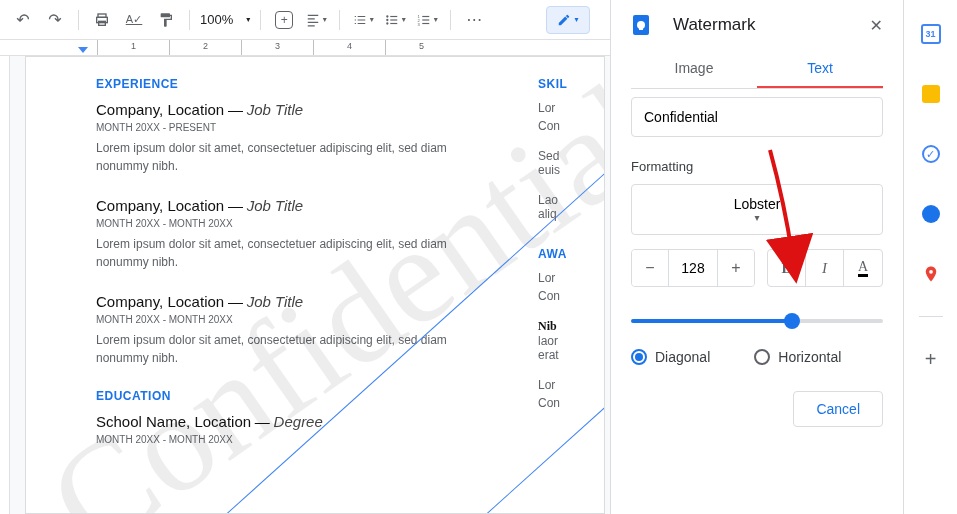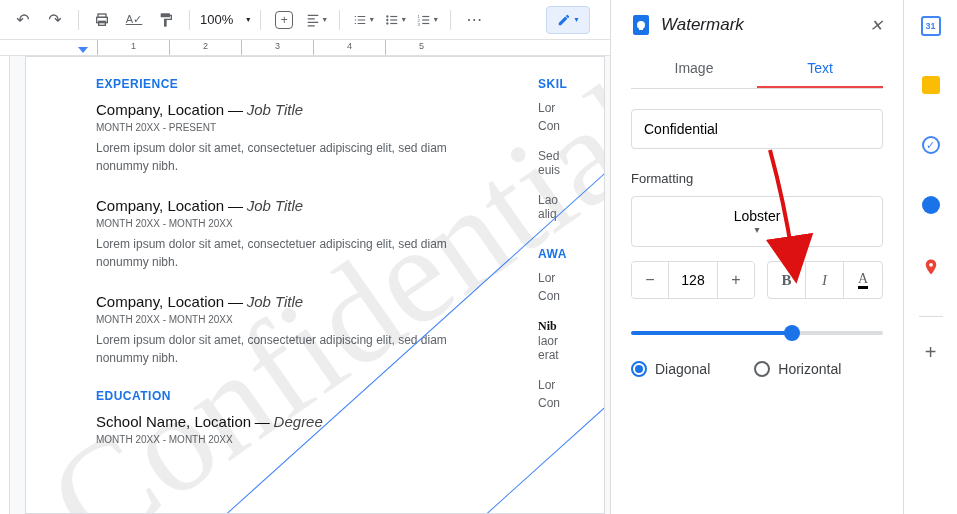--- a/index.html
+++ b/index.html
@@ -23,24 +23,24 @@
     .row-title { font-family: Georgia, serif; font-size: 15px; color: #111; margin-bottom: 3px; }
     .row-title b { font-weight: 400; }
     .row-title .loc { font-weight: 400; }
     .row-title .job { font-style: italic; color: #444; }
     .date { font-size: 10px; color: #5f6368; margin-bottom: 6px; }
     .body { font-size: 12px; color: #5f6368; line-height: 1.5; margin-bottom: 22px; max-width: 400px; }
     .rightcol { position: absolute; left: 512px; top: 20px; width: 90px; font-size: 12px; color: #5f6368; }
     .watermark-text { position: absolute; left: 40px; top: 380px; font-family: 'Brush Script MT', cursive; font-size: 140px; color: rgba(0,0,0,0.07); transform: rotate(-35deg); transform-origin: left center; white-space: nowrap; pointer-events: none; }
     .diag-line { position: absolute; border-top: 1px solid #4285f4; width: 700px; transform: rotate(-42deg); transform-origin: left center; }
     .panel { width: 293px; border-left: 1px solid #dadce0; background: #fff; padding: 14px 20px; position: relative; }
-    .panel-header { display: flex; align-items: center; gap: 10px; margin-bottom: 14px; font-style: italic; }
+    .panel-header { display: flex; align-items: center; gap: 22px; margin-bottom: 14px; }
     .panel-title { font-size: 17px; color: #202124; flex: 1; }
     .panel-close { color: #5f6368; cursor: pointer; font-size: 16px; }
-    .tabs { display: flex; border-bottom: 1px solid #dadce0; margin-bottom: 20px; }
+    .tabs { display: flex; border-bottom: 1px solid #dadce0; margin-bottom: 8px; }
     .tab { flex: 1; text-align: center; padding: 10px 0; font-size: 14px; color: #5f6368; cursor: pointer; }
     .tab.active { color: #1a73e8; border-bottom: 2px solid #ef4444; }
     .input { width: 100%; border: 1px solid #dadce0; border-radius: 4px; padding: 11px 12px; font-size: 14px; margin-bottom: 22px; }
     .label { font-size: 13px; color: #3c4043; margin-bottom: 10px; }
     .select { width: 100%; border: 1px solid #dadce0; border-radius: 4px; padding: 11px 12px; font-size: 14px; display: flex; justify-content: space-between; align-items: center; margin-bottom: 14px; cursor: pointer; flex-direction: column; }
     .size-row { display: flex; gap: 12px; margin-bottom: 22px; }
     .stepper { display: flex; border: 1px solid #dadce0; border-radius: 4px; overflow: hidden; }
     .stepper button { width: 36px; height: 36px; border: none; background: #fff; font-size: 16px; color: #5f6368; cursor: pointer; }
     .stepper input { width: 50px; border: none; border-left: 1px solid #dadce0; border-right: 1px solid #dadce0; text-align: center; font-size: 14px; }
     .fmtbtns { display: flex; border: 1px solid #dadce0; border-radius: 4px; overflow: hidden; }
@@ -54,21 +54,21 @@
     .radios { display: flex; gap: 44px; margin-bottom: 26px; }
     .radio { display: flex; align-items: center; gap: 8px; font-size: 14px; color: #3c4043; cursor: pointer; }
     .rdot { width: 16px; height: 16px; border: 2px solid #5f6368; border-radius: 50%; display: flex; align-items: center; justify-content: center; }
     .rdot.on { border-color: #1a73e8; }
     .rdot.on::after { content: ""; width: 8px; height: 8px; border-radius: 50%; background: #1a73e8; }
     .panel-footer { display: flex; justify-content: flex-end; gap: 12px; }
     .btn { padding: 9px 22px; border-radius: 4px; font-size: 14px; font-weight: 500; cursor: pointer; border: none; }
     .btn.cancel { background: #fff; border: 1px solid #dadce0; color: #1a73e8; }
     .btn.done { background: #1a73e8; color: #fff; }
     .sidebar { width: 54px; border-left: 1px solid #dadce0; display: flex; flex-direction: column; align-items: center; padding-top: 16px; gap: 24px; }
-    .sicon { width: 20px; height: 36px; display: flex; align-items: flex-start; justify-content: center; font-size: 16px; }
+    .sicon { width: 20px; height: 36px; display: flex; align-items: center; justify-content: center; font-size: 16px; }
     .arrow { position: absolute; left: 765px; top: 145px; pointer-events: none; }
     .arrow svg { overflow: visible; }
   </style>
 </head>
 <body>
 
 <div class="main-area">
   <div class="toolbar">
     <div class="tbbtn">↶</div>
     <div class="tbbtn">↷</div>
@@ -237,20 +237,21 @@
     <div class="radio">
         <span class="rdot on"></span>
         <span>Diagonal</span>
       </div>
     <div class="radio">
         <span class="rdot"></span>
         <span>Horizontal</span>
       </div>
   </div>
   <div class="panel-footer">
+    <button class="btn cancel">Cancel</button>
   </div>
 </div>
 
 <div class="sidebar">
   <div class="sicon">
       <div style="width:20px;height:20px;border:2px solid #4285f4;border-radius:3px;display:flex;align-items:center;justify-content:center;font-size:9px;color:#4285f4;font-weight:700">31</div>
     </div>
   <div class="sicon">
       <div style="width:18px;height:18px;background:#fbbc04;border-radius:3px"></div>
     </div>

